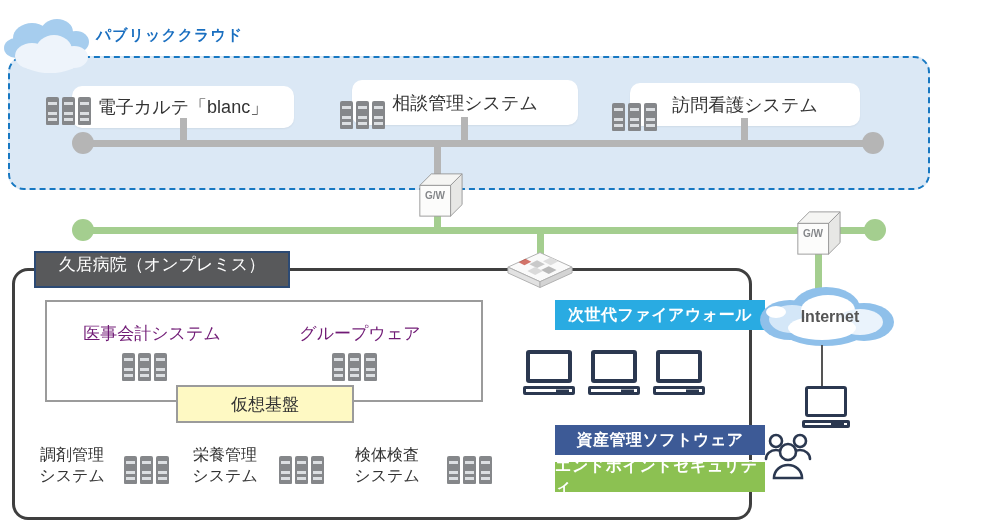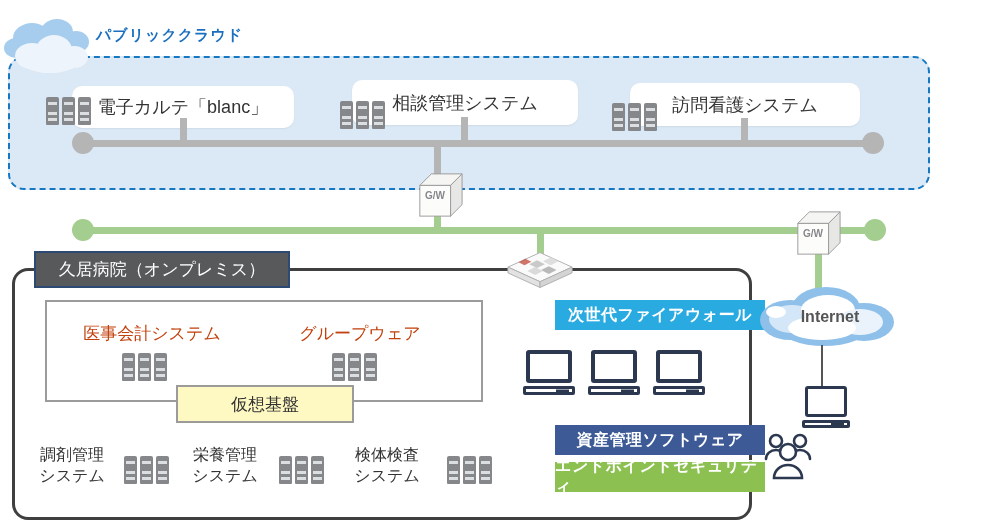--- a/index.html
+++ b/index.html
@@ -39,24 +39,24 @@
   .gw{position:absolute;width:48px;height:48px;}
   .gw-label{position:absolute;left:1px;top:19px;width:36px;text-align:center;font-size:10px;font-weight:bold;color:#85878a;}
   
   .hospital{
     position:absolute;left:12px;top:268px;width:734px;height:246px;
     background:#fff;border:3px solid #3f3f3f;border-radius:16px;
   }
   .hospital-label{
     position:absolute;left:34px;top:251px;width:252px;height:33px;
     background:#58595b;border:2px solid #2c4a74;color:#fff;font-size:17px;
-    display:flex;align-items:center;justify-content:center;z-index:5;
+    display:flex;justify-content:center;z-index:5;
   }
   .virt-box{position:absolute;left:45px;top:300px;width:434px;height:98px;border:2px solid #9b9b9b;background:#fff;}
-  .virt-sys-label{position:absolute;font-size:17px;color:#c2410c;text-align:center;}
+  .virt-sys-label{position:absolute;font-size:17px;color:#701a75;text-align:center;}
   .virt-platform{
     position:absolute;left:176px;top:385px;width:174px;height:34px;
     border:2px solid #9b9b9b;background:#fef9c3;z-index:3;
     display:flex;align-items:center;justify-content:center;font-size:17px;color:#333;
   }
   .dept{position:absolute;width:104px;text-align:center;font-size:16px;line-height:21px;color:#333;}
   
   .badge{
     position:absolute;left:508px;width:210px;height:30px;color:#fff;
     font-size:16px;font-weight:bold;display:flex;align-items:center;justify-content:center;

